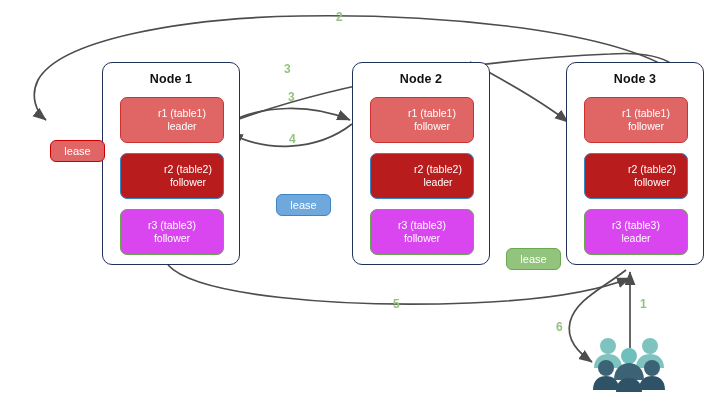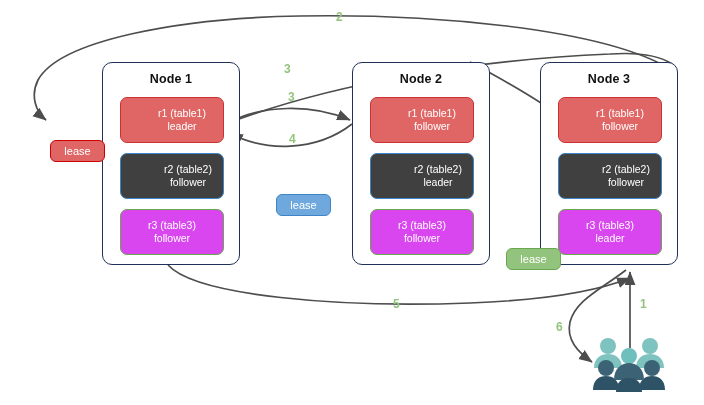--- a/index.html
+++ b/index.html
@@ -58,21 +58,21 @@
     flex-direction: column;
     align-items: center;
     justify-content: center;
     color: #ffffff;
     font-size: 10.5px;
     line-height: 13px;
     text-align: center;
   }
   .replica .ln { display: block; }
   .rep-red   { background: #e06666; border: 1.4px solid #cc3232; padding-left: 20px; }
-  .rep-blue  { background: #404040; border: 1.4px solid #3d85c6; padding-left: 32px; }
+  .rep-blue  { background: #b91c1c; border: 1.4px solid #3d85c6; padding-left: 32px; }
   .rep-green { background: #d946ef; border: 1.4px solid #6aa84f; justify-content: center; }
   .lease {
     position: absolute;
     box-sizing: border-box;
     border-radius: 6px;
     display: flex;
     align-items: center;
     justify-content: center;
     color: #ffffff;
     font-size: 11px;
@@ -150,21 +150,21 @@
     <div class="replica rep-blue" style="top:90px;">
       <span class="ln">r2 (table2)</span>
       <span class="ln">leader</span>
     </div>
     <div class="replica rep-green" style="top:146px;">
       <span class="ln">r3 (table3)</span>
       <span class="ln">follower</span>
     </div>
   </div>
 
-  <div class="node-box" style="left:540px; top:62px; width:138px; height:203px;">
+  <div class="node-box" style="left:566px; top:62px; width:138px; height:203px;">
     <div class="node-title">Node 3</div>
     <div class="replica rep-red" style="top:34px;">
       <span class="ln">r1 (table1)</span>
       <span class="ln">follower</span>
     </div>
     <div class="replica rep-blue" style="top:90px;">
       <span class="ln">r2 (table2)</span>
       <span class="ln">follower</span>
     </div>
     <div class="replica rep-green" style="top:146px;">

